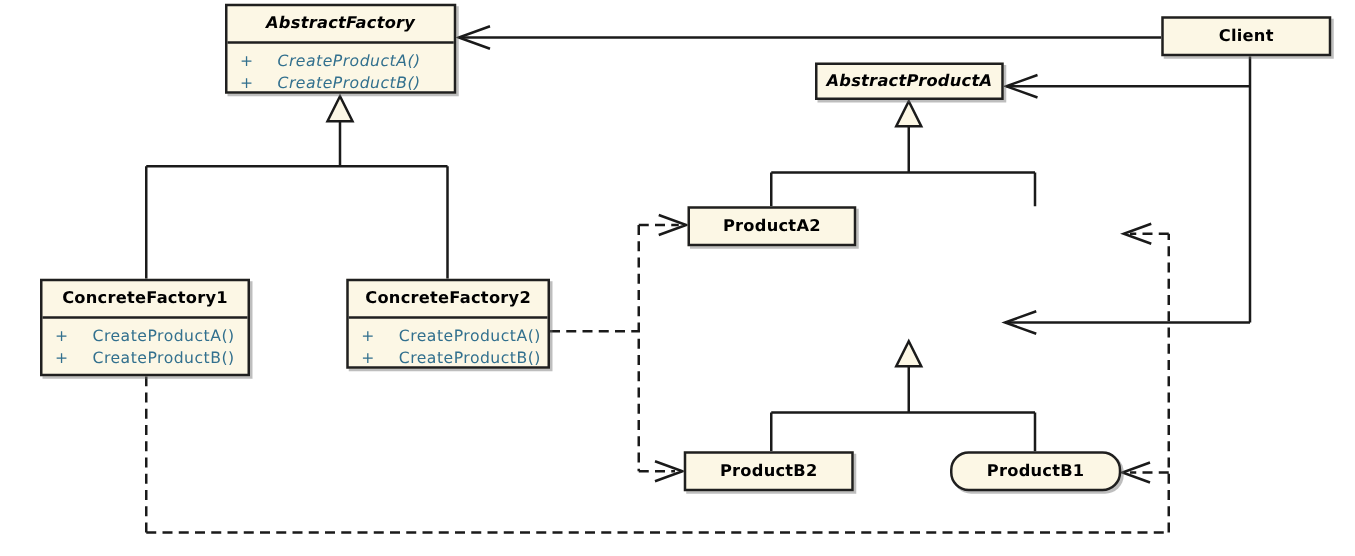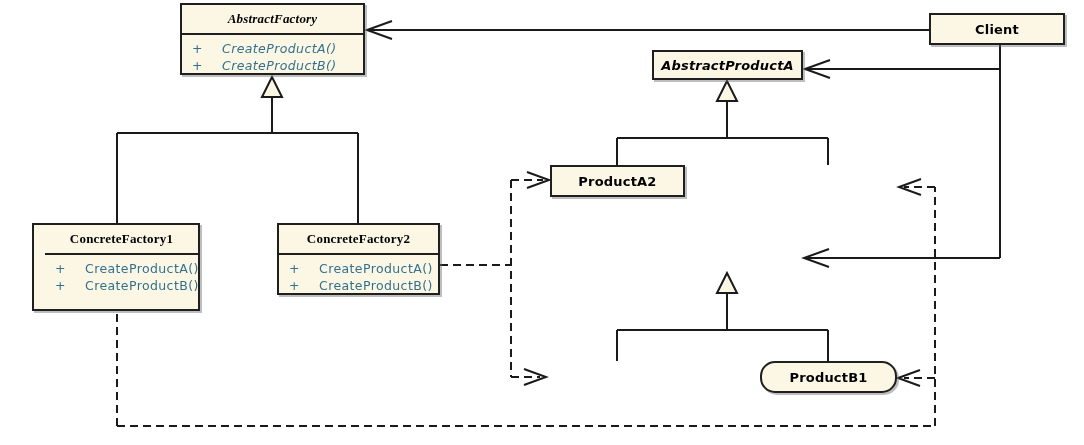--- a/index.html
+++ b/index.html
@@ -11,21 +11,21 @@
   .uml-box{
     position:absolute;background:#fcf7e5;border:2px solid #1f1f1f;
     box-sizing:border-box;box-shadow:2px 2px 0 rgba(110,110,110,.45);
   }
   .uml-title{
     font-weight:bold;font-size:13px;color:#000;text-align:center;
     letter-spacing:.2px;white-space:nowrap;overflow:hidden;
   }
   .abstract .uml-title{font-style:italic;}
   .single .uml-title{display:flex;align-items:center;justify-content:center;height:100%;}
-  .compartment .uml-title{height:28px;line-height:28px;border-bottom:2px solid #1f1f1f;font-family:Liberation Serif, serif;}
+  .compartment .uml-title{height:28px;line-height:28px;border-bottom:2px solid #1f1f1f;}
   .uml-methods{padding:5px 2px 0 10px;}
   .method{
     display:flex;color:#32708e;font-size:12.5px;line-height:17px;
     letter-spacing:.4px;white-space:nowrap;
   }
   .abstract .method{font-style:italic;}
   .method .vis{width:30px;flex:0 0 30px;}
   line,path,polyline{stroke:#1a1a1a;stroke-width:2;fill:none;}
   .dashed{stroke-dasharray:8 5;}
   polygon.tri{fill:#fcf7e5;stroke:#1a1a1a;stroke-width:2;}
@@ -87,26 +87,29 @@
   <div class="uml-box single" style="left:929px;top:13px;width:136px;height:32px;">
     <div class="uml-title">Client</div>
   </div>
 
   <div class="uml-box single" style="left:550px;top:165px;width:135px;height:32px;">
     <div class="uml-title">ProductA2</div>
   </div>
 
 
 
+  <div class="uml-box single" style="left:547px;top:361px;width:136px;height:32px;">
+    <div class="uml-title">ProductB2</div>
+  </div>
 
   <div class="uml-box single" style="left:760px;top:361px;width:137px;height:32px;border-radius:15px;">
     <div class="uml-title">ProductB1</div>
   </div>
 
-  <div class="uml-box compartment" style="left:32px;top:223px;width:168px;height:88px;padding-left:11px;">
+  <div class="uml-box compartment" style="left:32px;top:223px;width:168px;height:78px;">
     <div class="uml-title">ConcreteFactory1</div>
     <div class="uml-methods">
       <div class="method">
         <span class="vis">+</span>
         <span class="sig">CreateProductA()</span>
       </div>
       <div class="method">
         <span class="vis">+</span>
         <span class="sig">CreateProductB()</span>
       </div>

